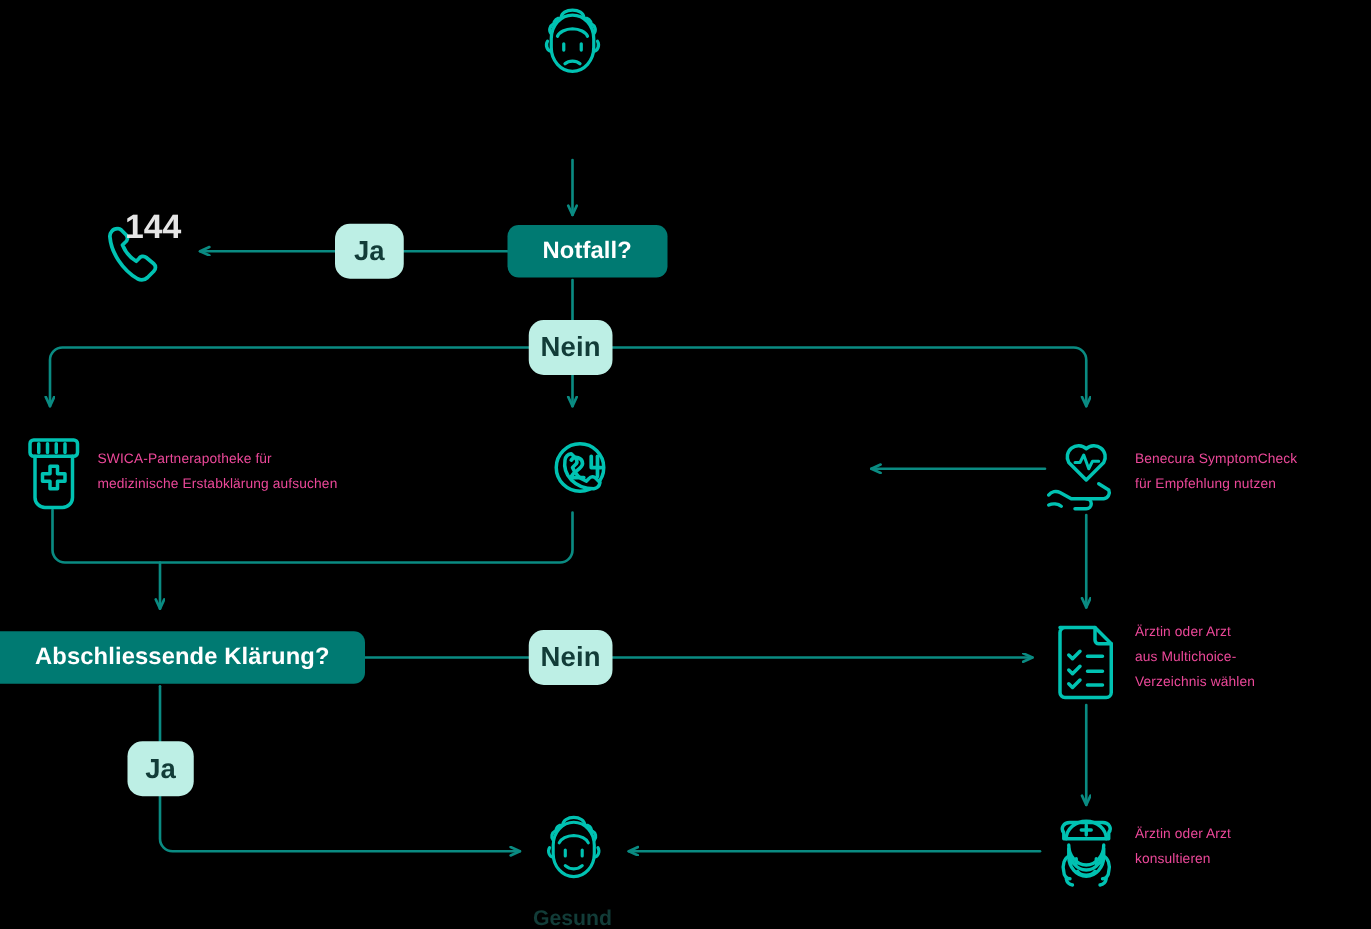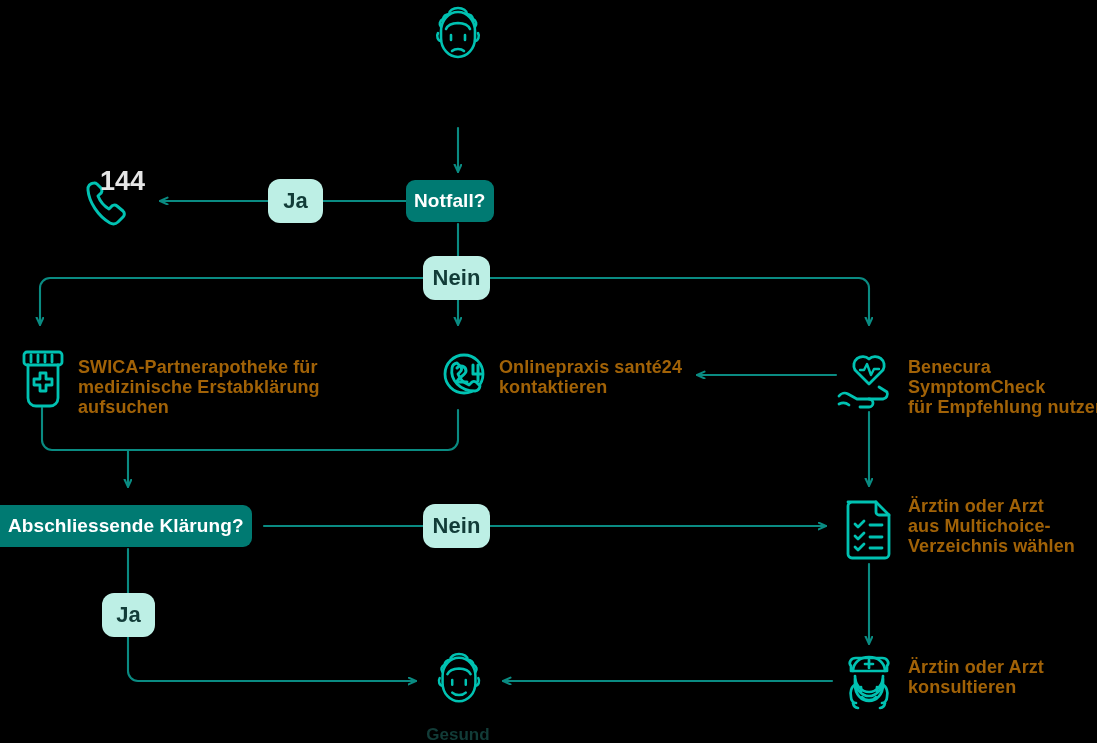--- a/index.html
+++ b/index.html
@@ -1,23 +1,23 @@
 <!DOCTYPE html>
 <html><head>
 <meta charset="utf-8">
 <style>
   html,body{margin:0;padding:0;background:#000;}
   body{font-family:"Liberation Sans",sans-serif;}
   #stage{position:relative;width:1097px;height:743px;background:#000;overflow:hidden;}
   #wires{position:absolute;left:0;top:0;width:1097px;height:743px;}
   .icon{position:absolute;}
-  .lbl{position:absolute;color:#a16207;font-size:18px;line-height:20px;font-weight:700;letter-spacing:.1px;white-space:pre-line;}
+  .lbl{position:absolute;color:#ec4899;font-size:11px;line-height:20px;font-weight:400;letter-spacing:.1px;white-space:pre-line;}
   .lbl-c{position:absolute;color:#123c38;font-size:17px;line-height:25px;font-weight:700;text-align:center;white-space:pre-line;}
   .dec{position:absolute;background:#007a72;color:#fff;border-radius:9px;font-size:19px;font-weight:700;
-       display:flex;align-items:center;justify-content:center;padding:0 8px;height:42px;letter-spacing:.1px;}
+       display:flex;align-items:center;justify-content:center;padding:0 28px;height:42px;letter-spacing:.1px;}
   .pill{position:absolute;background:#bdefe5;color:#123c38;border-radius:12px;font-size:22px;font-weight:700;
         display:flex;align-items:center;justify-content:center;height:44px;letter-spacing:.1px;}
   .n144{position:absolute;color:#e5e5e5;font-size:27px;font-weight:700;}
 </style>
 </head>
 <body>
 
 <div id="stage">
 
   <svg id="wires" viewBox="0 0 1097 743">
@@ -95,22 +95,20 @@
 medizinische Erstabklärung aufsuchen</div>
 
   <div class="icon" style="left:428px;top:348px;">
     <svg width="62" height="62" viewBox="0 0 62 62" fill="none" stroke="#00c2b2" stroke-width="2.8" stroke-linecap="round" stroke-linejoin="round">
       <circle cx="36" cy="26" r="19"></circle>
       <path d="M24,20 a6,6 0 0 1 5,-5 l4,4 a4,4 0 0 1 -1,5 l-2,2 c2,5 6,9 11,11 l2,-2 a4,4 0 0 1 5,-1 l4,4 a6,6 0 0 1 -5,5 C32,43 22,32 24,20 z" fill="#000"></path>
       <path d="M29,20 a5,5 0 0 1 9,3 c0,4 -9,7 -9,11 h10" stroke-width="3"></path>
       <path d="M45,17 v9 h8 M50,17 v16" stroke-width="3"></path>
     </svg>
   </div>
-  <div class="lbl" style="left:499px;top:357px;width:230px;">Onlinepraxis santé24
-kontaktieren</div>
 
   <div class="icon" style="left:836px;top:348px;">
     <svg width="66" height="62" viewBox="0 0 66 62" fill="none" stroke="#00c2b2" stroke-width="2.8" stroke-linecap="round" stroke-linejoin="round">
       <path d="M33,36 L19,22 a9,9 0 0 1 14,-11 a9,9 0 0 1 14,11 z"></path>
       <path d="M24,22 h4 l3,-6 l4,11 l3,-6 h5" stroke-width="2.4"></path>
       <path d="M3,48 a7,7 0 0 1 9,-2 l9,5 h12 a4,4 0 0 1 0,8 h-9"></path>
       <path d="M33,51 h14 a5,5 0 0 0 4,-7 l-8,-5"></path>
       <path d="M3,56 a8,6 0 0 1 10,1"></path>
     </svg>
   </div>

